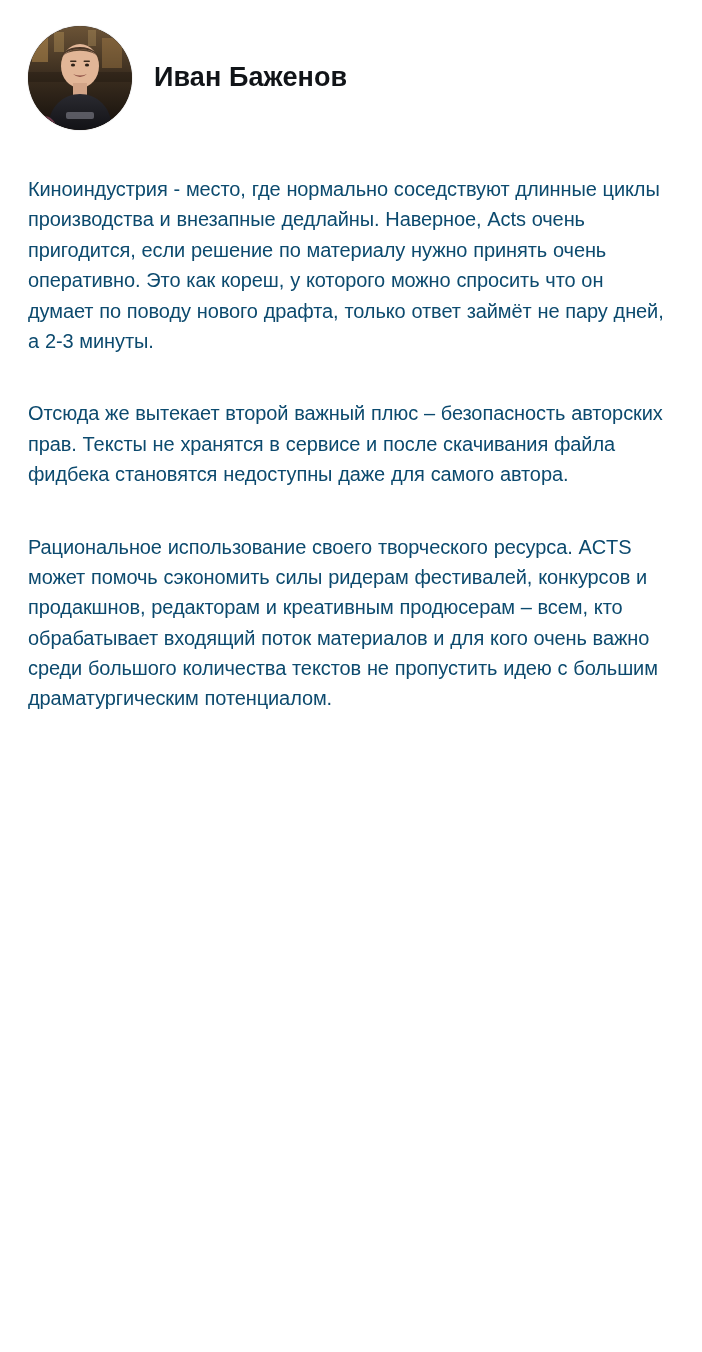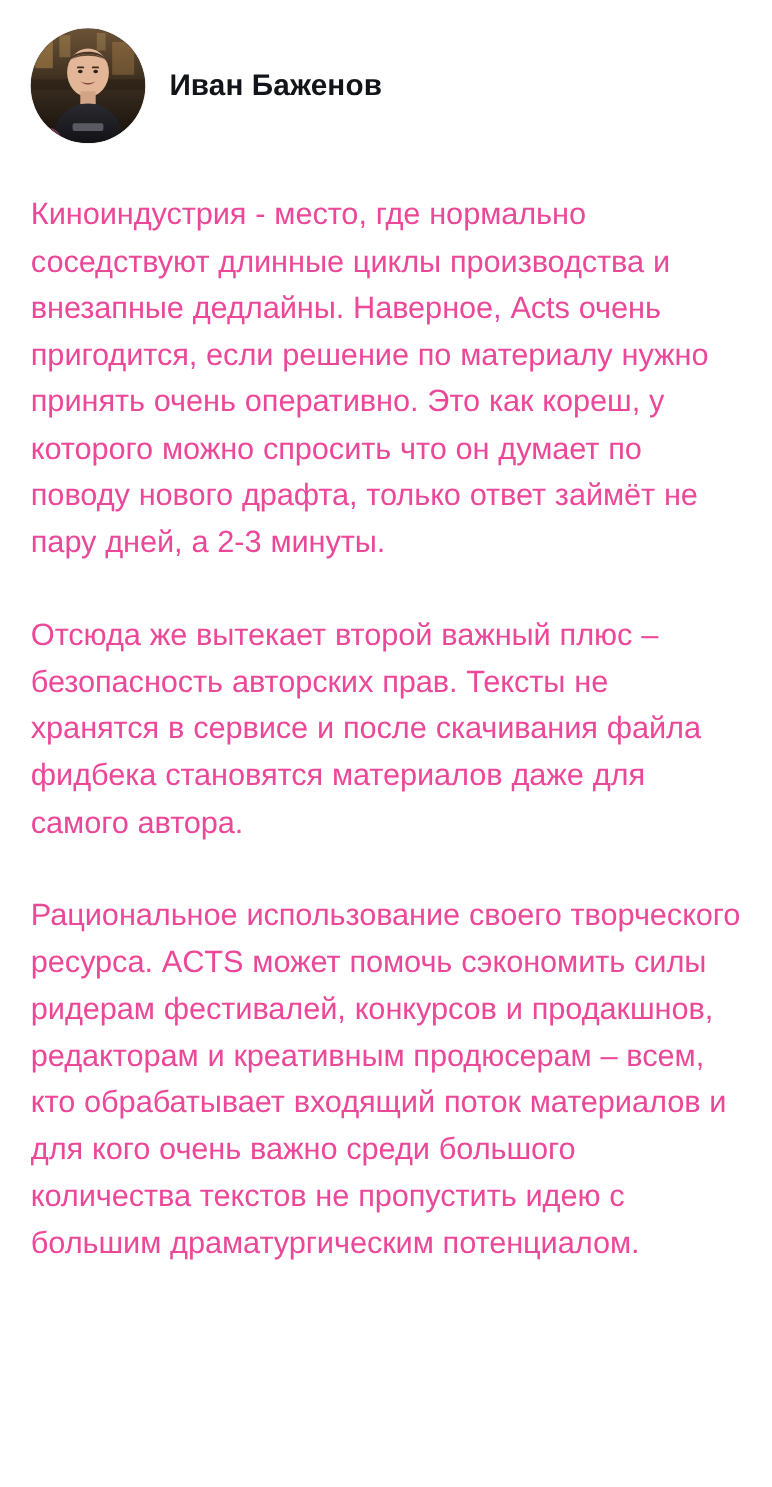--- a/index.html
+++ b/index.html
@@ -61,23 +61,23 @@
     color: #9aa1ab;
     line-height: 1.1;
     font-weight: normal;
   }
 
   
   .testimonial-body {
     margin-top: 38px;
   }
   .paragraph {
-    font-size: 28px;
+    font-size: 20px;
     line-height: 1.52;
-    color: #ec4899;
+    color: #0c4a6e;
     margin: 0 0 42px 0;
     letter-spacing: -0.1px;
     word-spacing: 0.4px;
   }
   .paragraph:last-child {
     margin-bottom: 0;
     padding-bottom: 24px;
   }
 </style>
 </head>
@@ -135,17 +135,17 @@
     </div>
 
     <div class="author-meta">
       <div class="author-name">Иван Баженов</div>
     </div>
 
   </div>
 
   <div class="testimonial-body">
     <p class="paragraph">Киноиндустрия - место, где нормально соседствуют длинные циклы производства и внезапные дедлайны. Наверное, Acts очень пригодится, если решение по материалу нужно принять очень оперативно. Это как кореш, у которого можно спросить что он думает по поводу нового драфта, только ответ займёт не пару дней, а 2-3 минуты.</p>
-    <p class="paragraph">Отсюда же вытекает второй важный плюс – безопасность авторских прав. Тексты не хранятся в сервисе и после скачивания файла фидбека становятся материалов даже для самого автора.</p>
+    <p class="paragraph">Отсюда же вытекает второй важный плюс – безопасность авторских прав. Тексты не хранятся в сервисе и после скачивания файла фидбека становятся недоступны даже для самого автора.</p>
     <p class="paragraph">Рациональное использование своего творческого ресурса. ACTS может помочь сэкономить силы ридерам фестивалей, конкурсов и продакшнов, редакторам и креативным продюсерам – всем, кто обрабатывает входящий поток материалов и для кого очень важно среди большого количества текстов не пропустить идею с большим драматургическим потенциалом.</p>
   </div>
 
 </div>
 
 </body></html>

